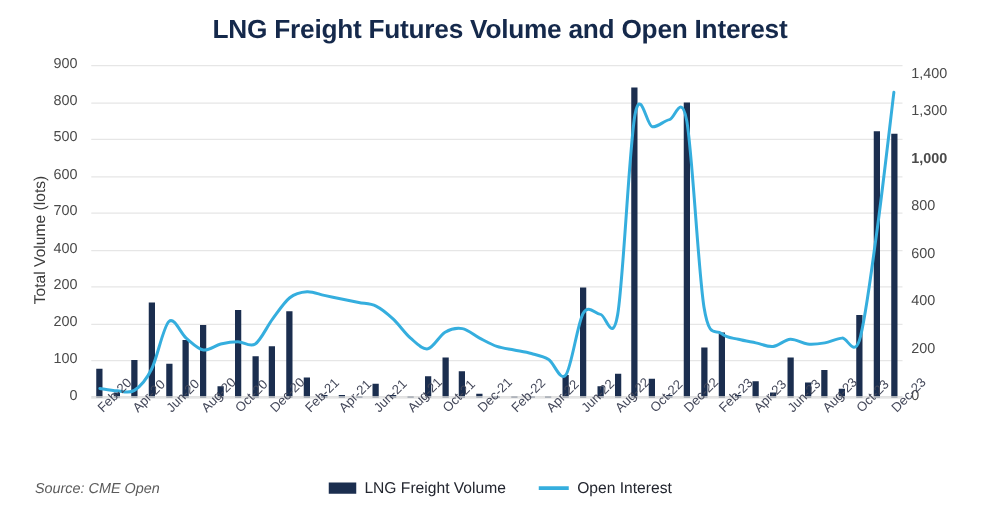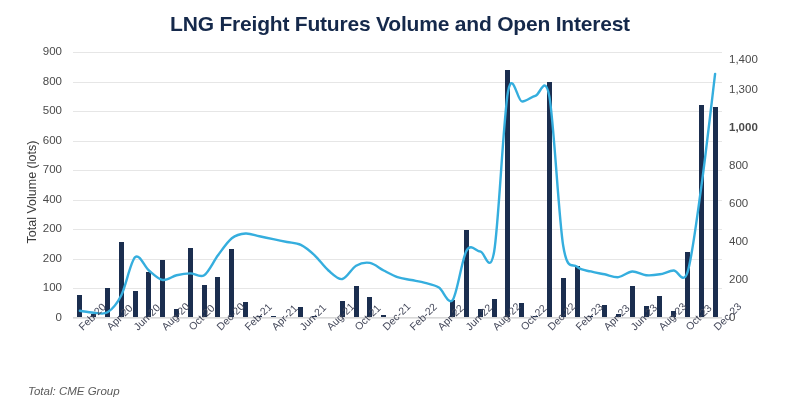--- a/index.html
+++ b/index.html
@@ -171,16 +171,26 @@
       <div class="xlab" style="left: 517.777px; top: 324px;">Oct-22</div>
       <div class="xlab" style="left: 545.394px; top: 324px;">Dec-22</div>
       <div class="xlab" style="left: 573.011px; top: 324px;">Feb-23</div>
       <div class="xlab" style="left: 600.628px; top: 324px;">Apr-23</div>
       <div class="xlab" style="left: 628.245px; top: 324px;">Jun-23</div>
       <div class="xlab" style="left: 655.862px; top: 324px;">Aug-23</div>
       <div class="xlab" style="left: 683.479px; top: 324px;">Oct-23</div>
       <div class="xlab" style="left: 711.096px; top: 324px;">Dec-23</div>
     </div>
 
-  <div class="source">Total: CME Group</div>
+  <div class="source">Source: CME Open</div>
 
+  <div class="legend">
+    <div class="legend-item">
+      <span class="swatch-bar"></span>
+      <span>LNG Freight Volume</span>
+    </div>
+    <div class="legend-item">
+      <span class="swatch-line"></span>
+      <span>Open Interest</span>
+    </div>
+  </div>
 
 </div>
 
 </body></html>

